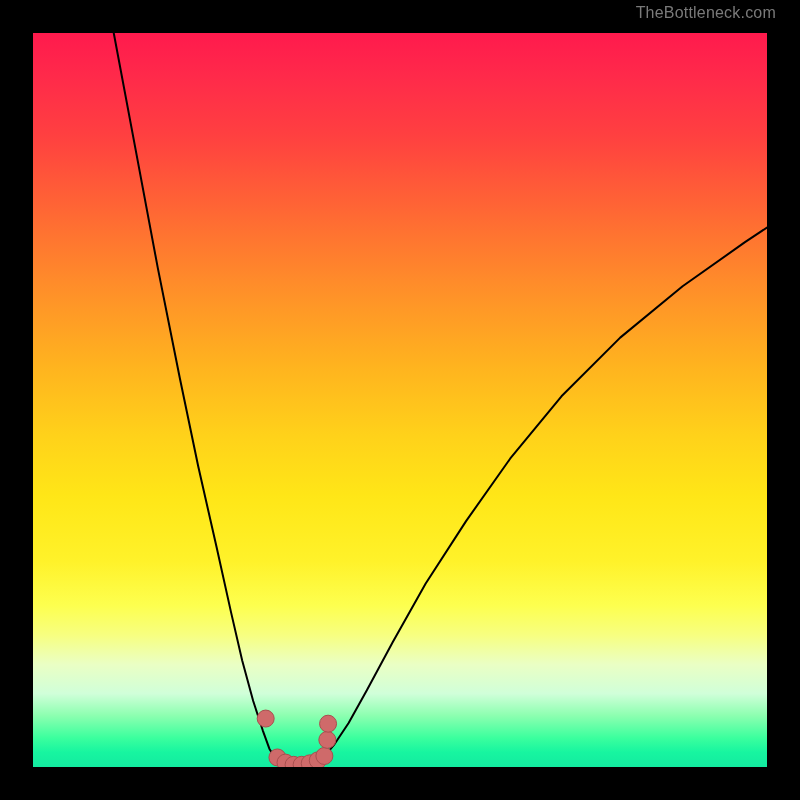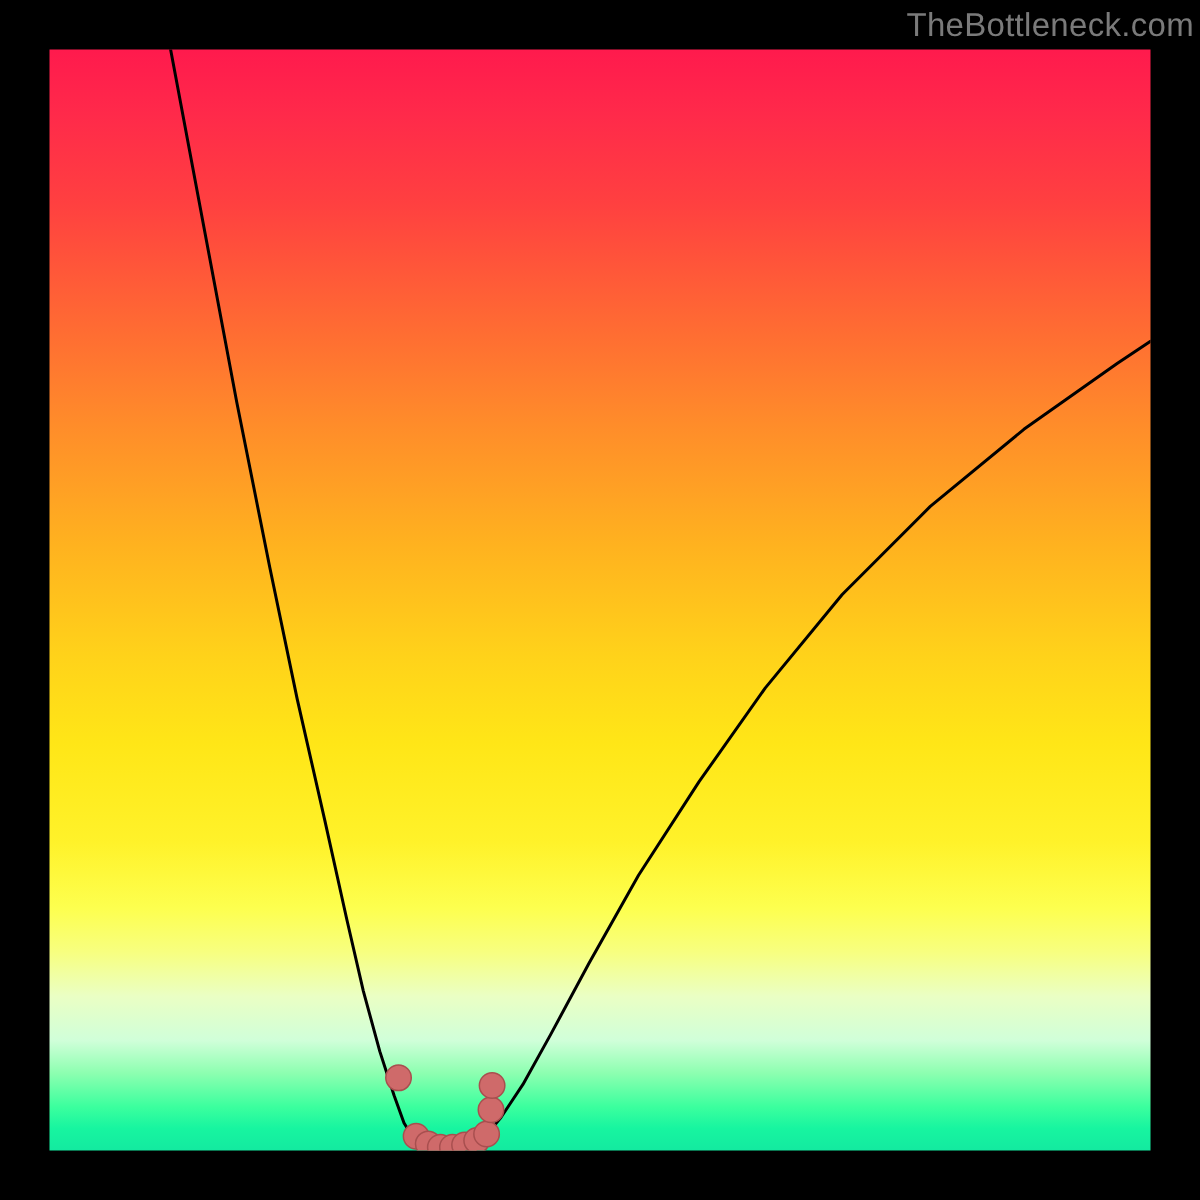--- a/index.html
+++ b/index.html
@@ -42,23 +42,23 @@
       #d0ffd9 90%,
       #8cffb0 93%,
       #3cff9e 96%,
       #17f5a0 98%,
       #13eaa0 100%
     );
   }
   .watermark {
     position: absolute;
     top: 4px;
-    right: 4px;
+    right: 24px;
     color: #7a7a7a;
-    font-size: 22px;
+    font-size: 16px;
     font-weight: 400;
     letter-spacing: 0.2px;
     user-select: none;
   }
   svg.curves {
     position: absolute;
     left: 0;
     top: 0;
   }
 </style>

